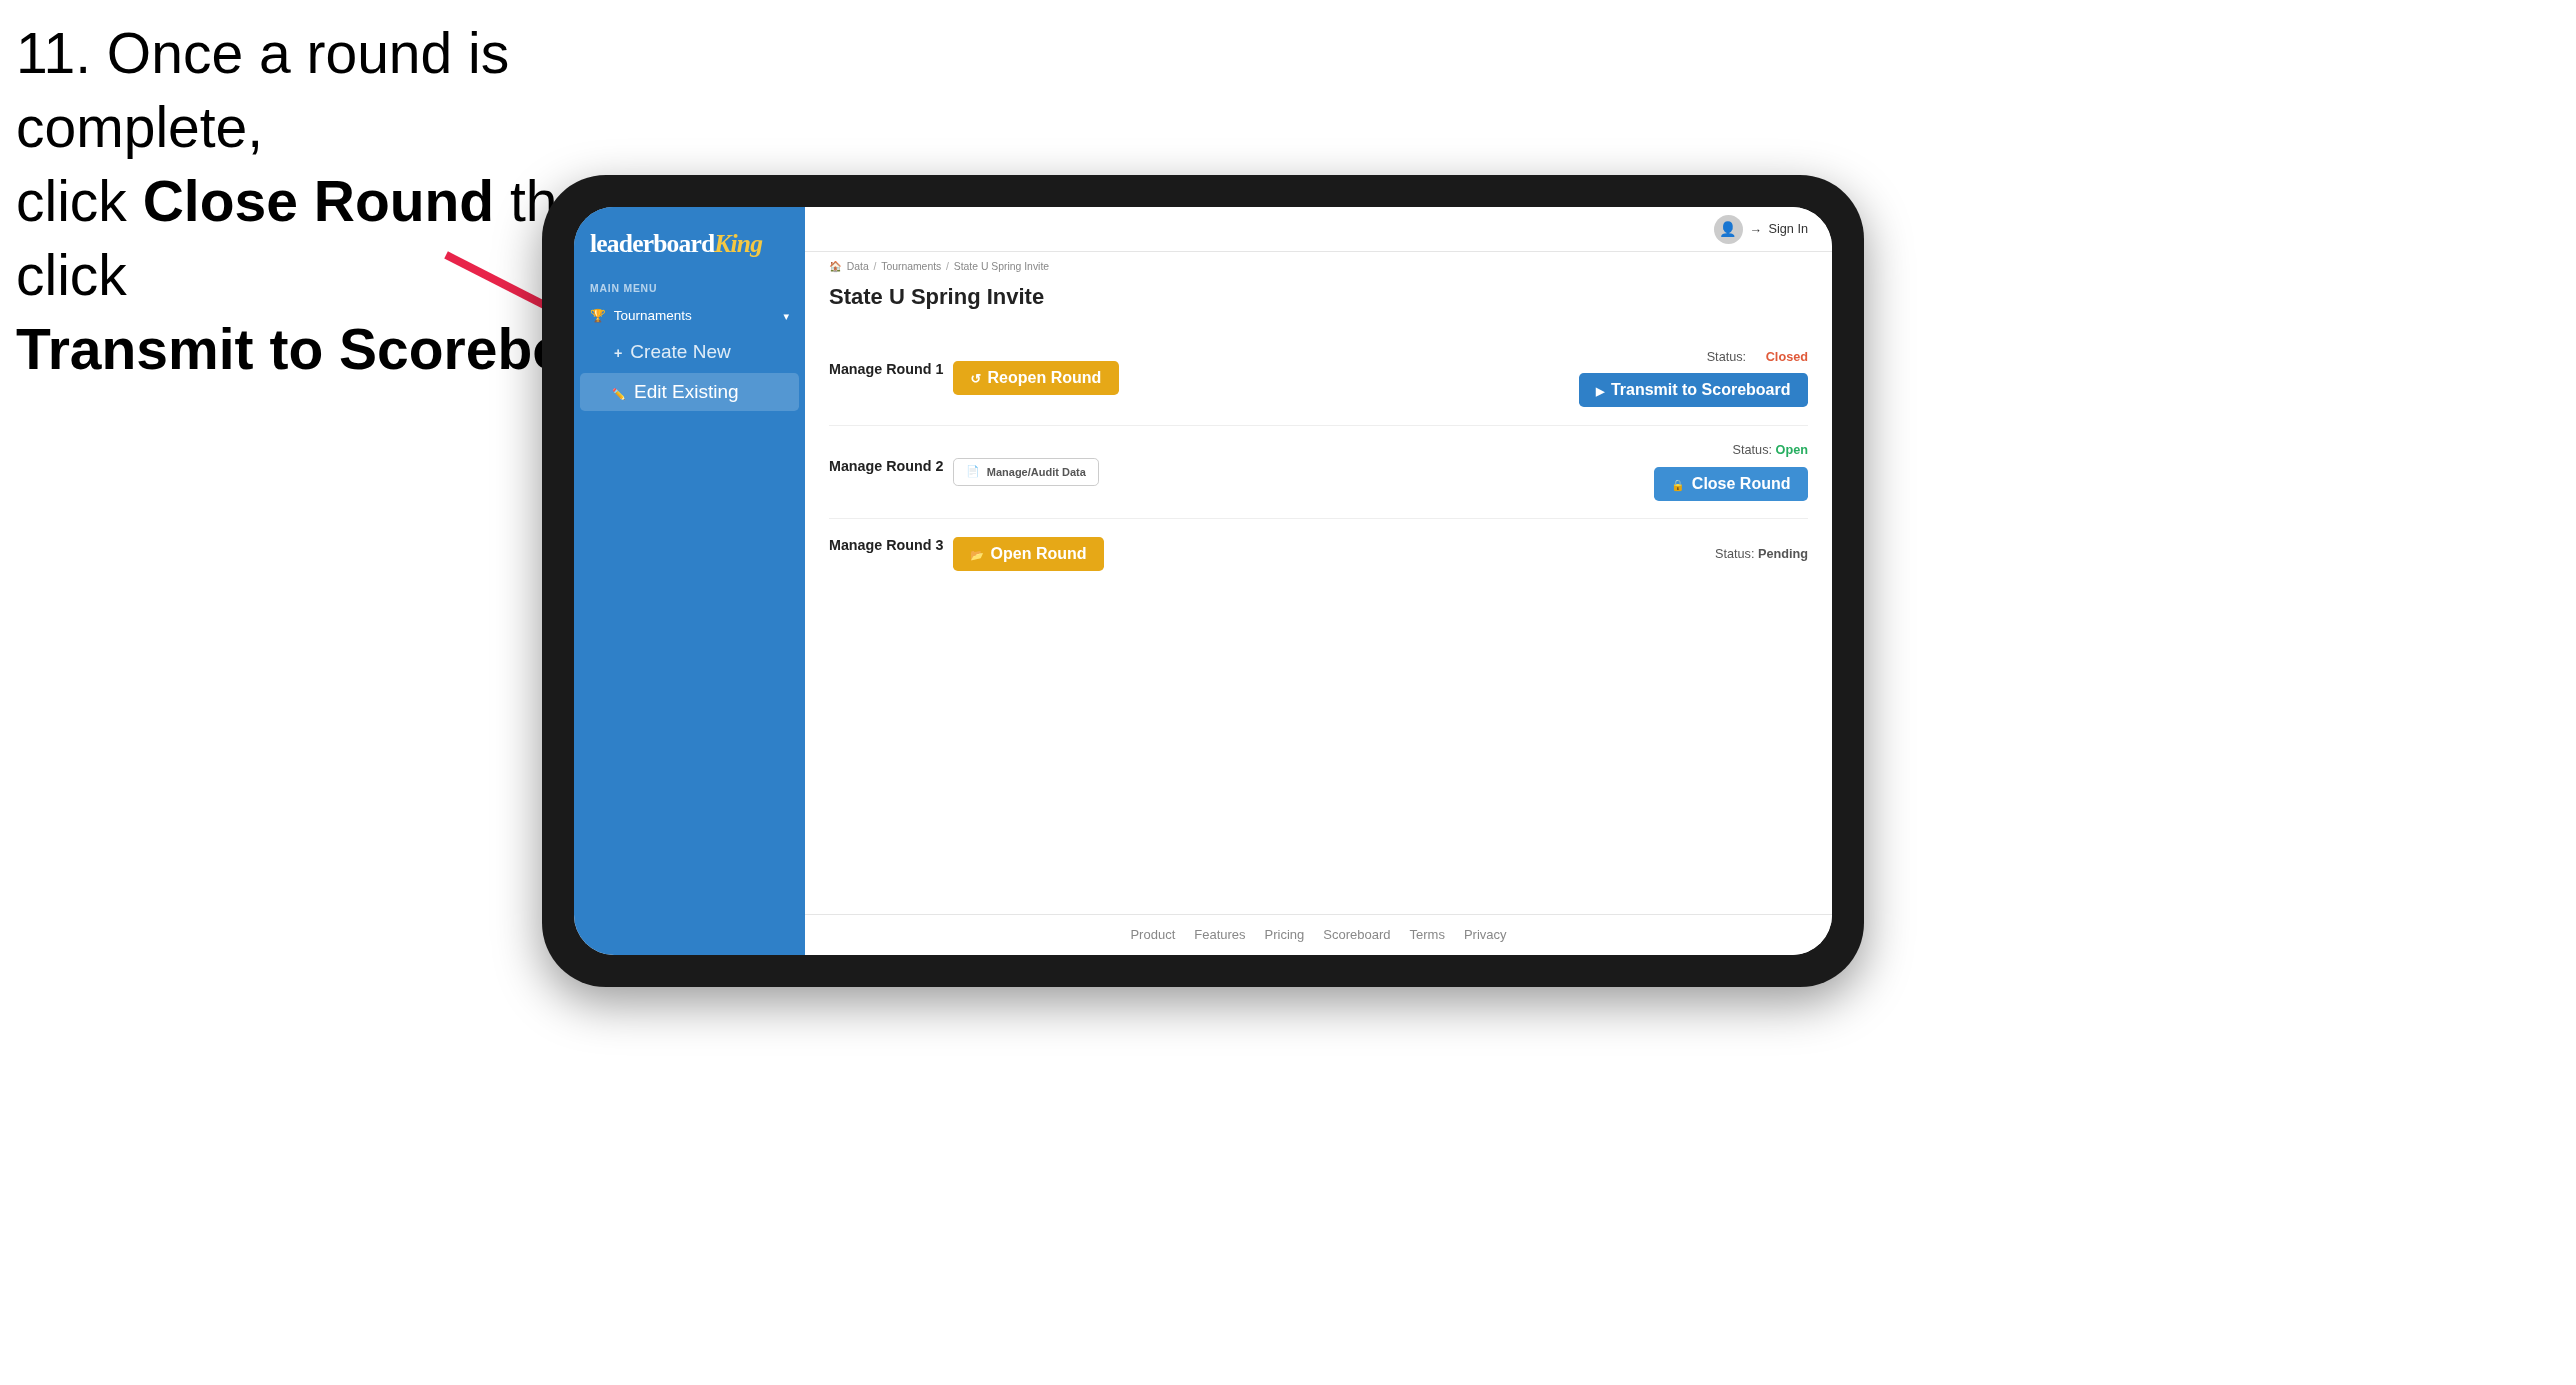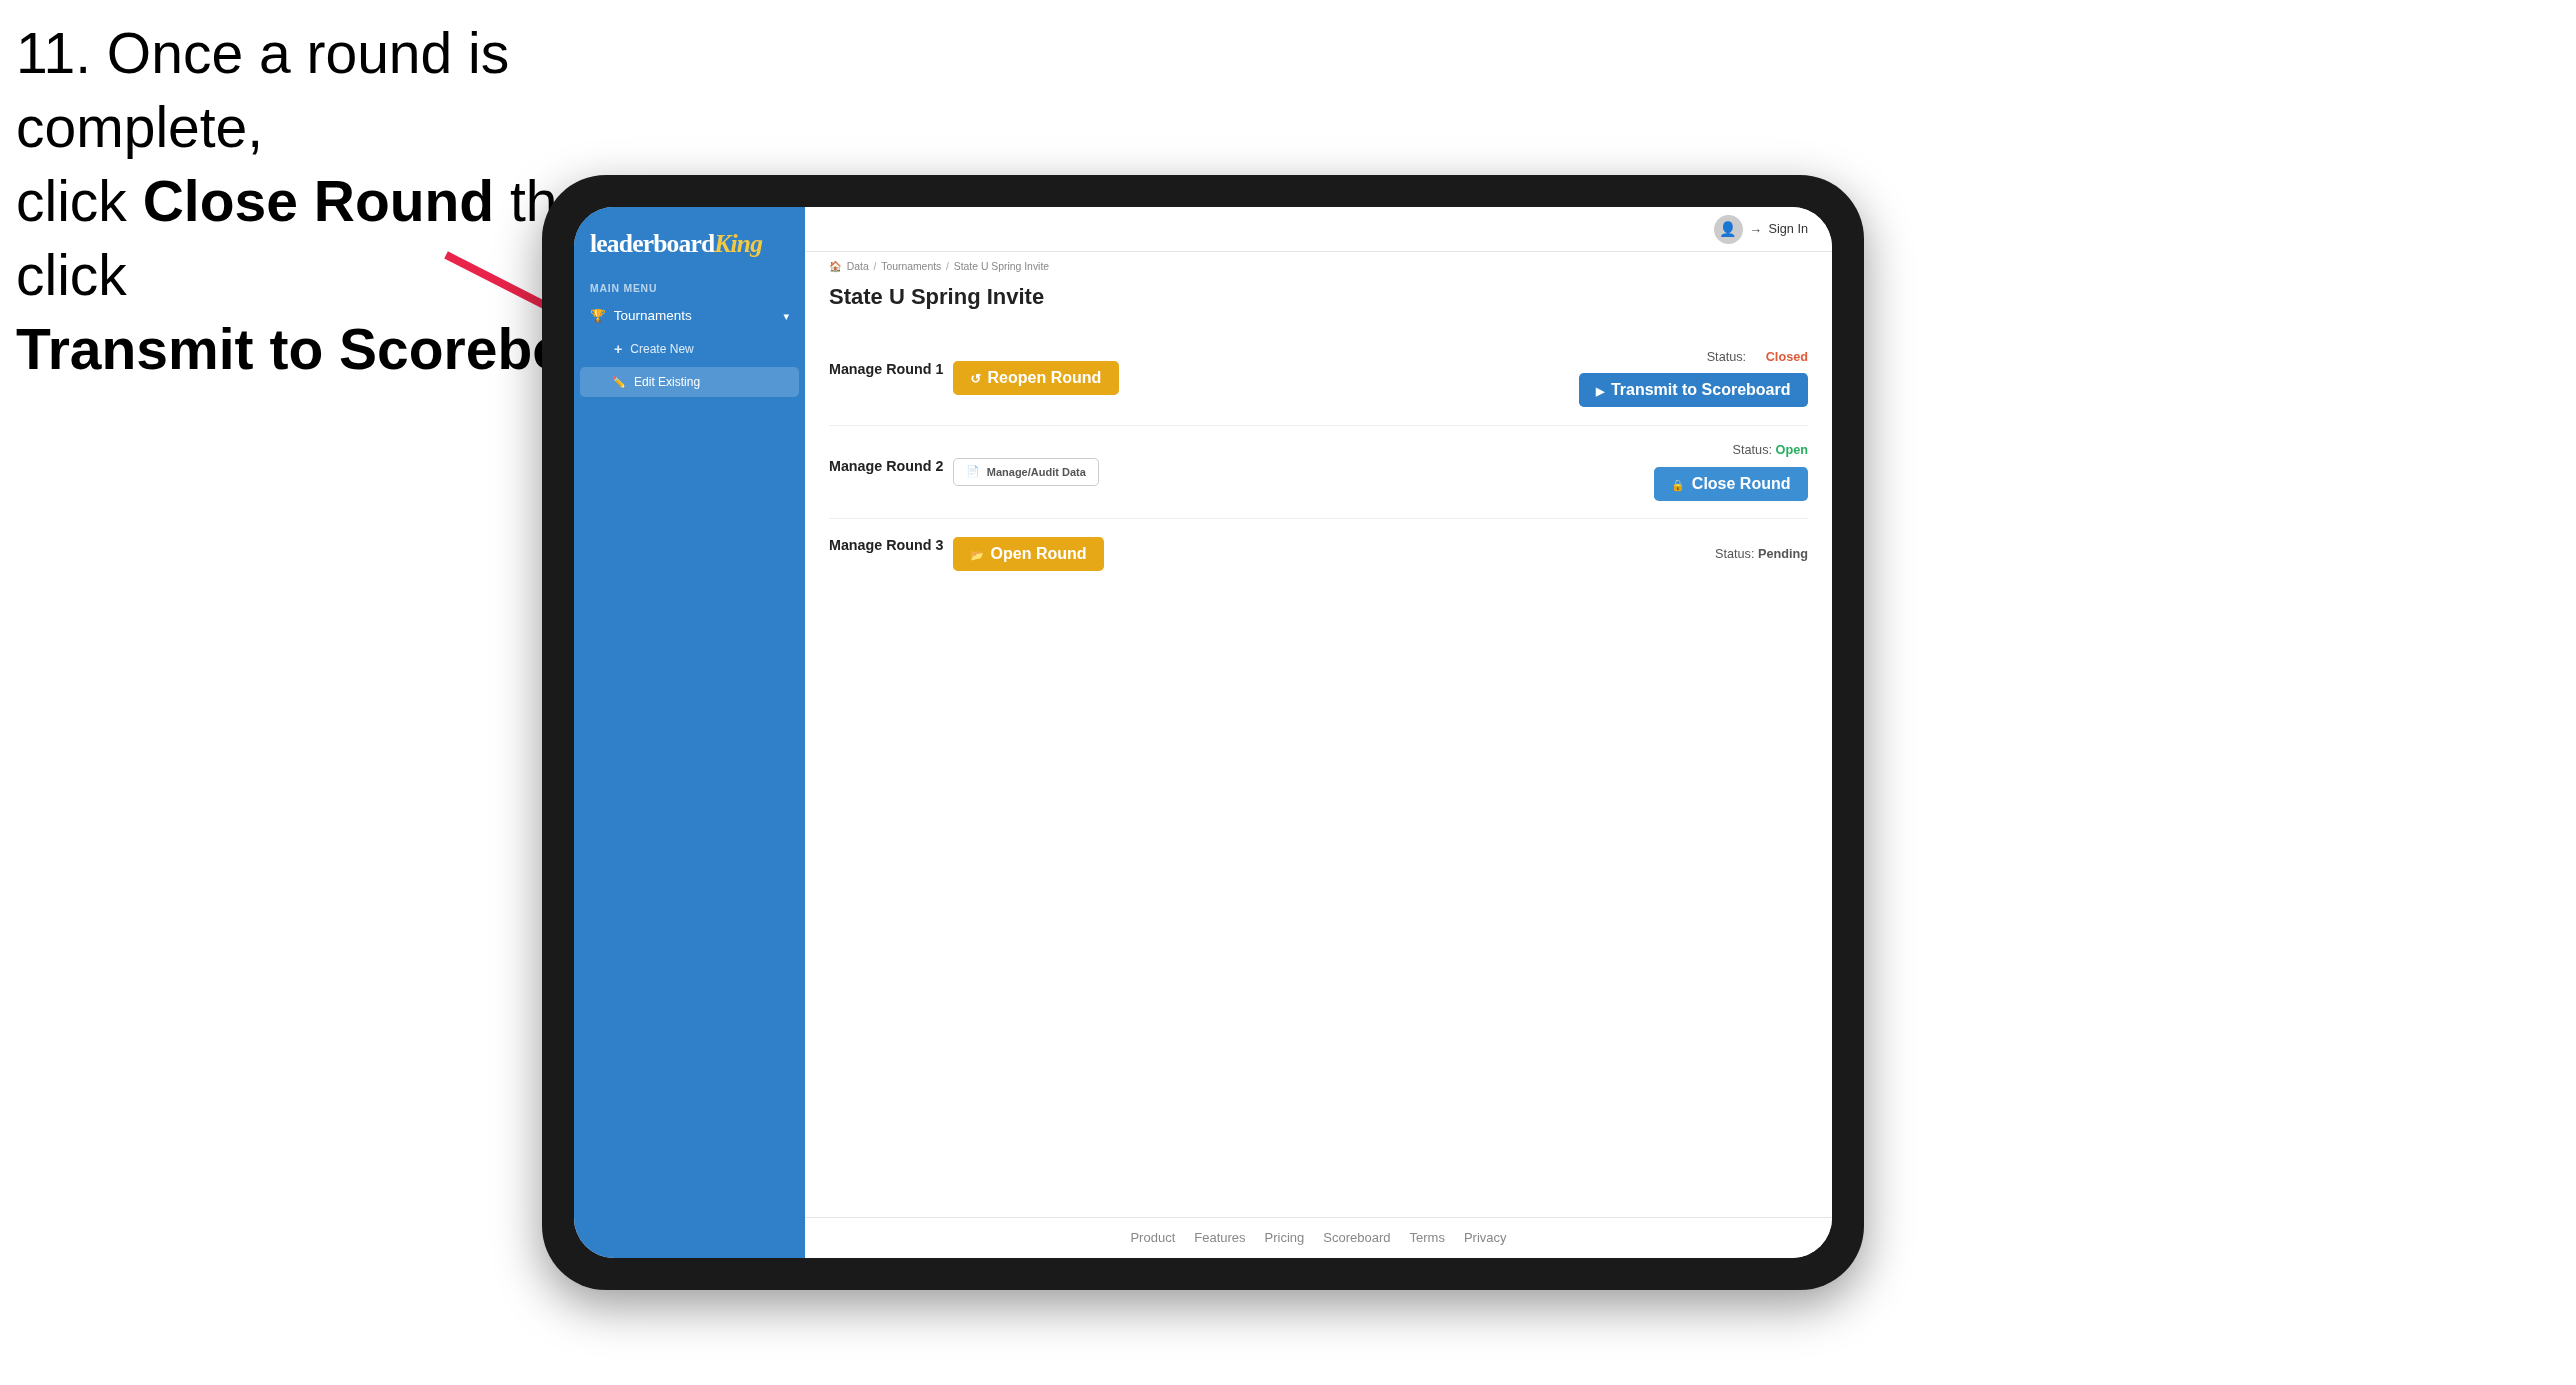--- a/index.html
+++ b/index.html
@@ -35,21 +35,21 @@
       height: 1386px;
       pointer-events: none;
     }
 
     
     .tablet-device {
       position: absolute;
       top: 175px;
       left: 542px;
       width: 1322px;
-      height: 1115px;
+      height: 812px;
       background: #1a1a1a;
       border-radius: 64px;
       padding: 32px;
       box-shadow: 0 16px 48px rgba(0,0,0,0.4);
     }
 
     .tablet-screen {
       width: 100%;
       height: 100%;
       background: #f0f0f0;
@@ -118,21 +118,21 @@
       align-items: center;
       gap: 8px;
     }
 
     .sidebar-sub-item {
       padding: 8px 16px 8px 40px;
       display: flex;
       align-items: center;
       gap: 8px;
       color: rgba(255,255,255,0.85);
-      font-size: 12px;
+      font-size: 19px;
       cursor: pointer;
     }
 
     .sidebar-sub-item.active {
       background: rgba(255,255,255,0.18);
       color: #fff;
       border-radius: 4.8px;
       margin: 1.6px 6.4px;
       padding: 8px 16px 8px 32px;
     }

